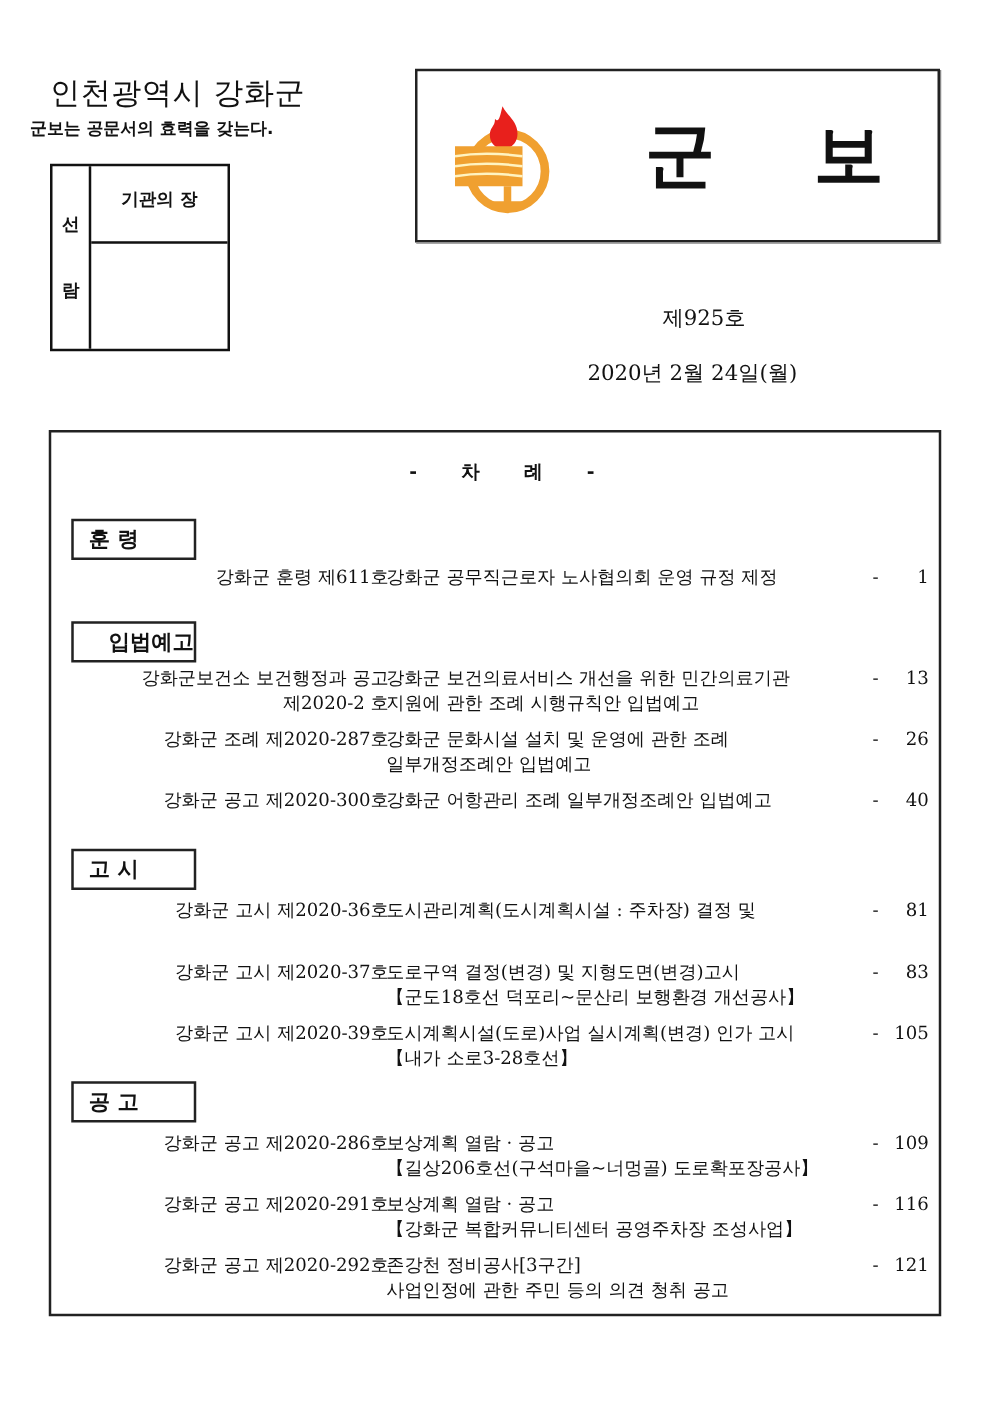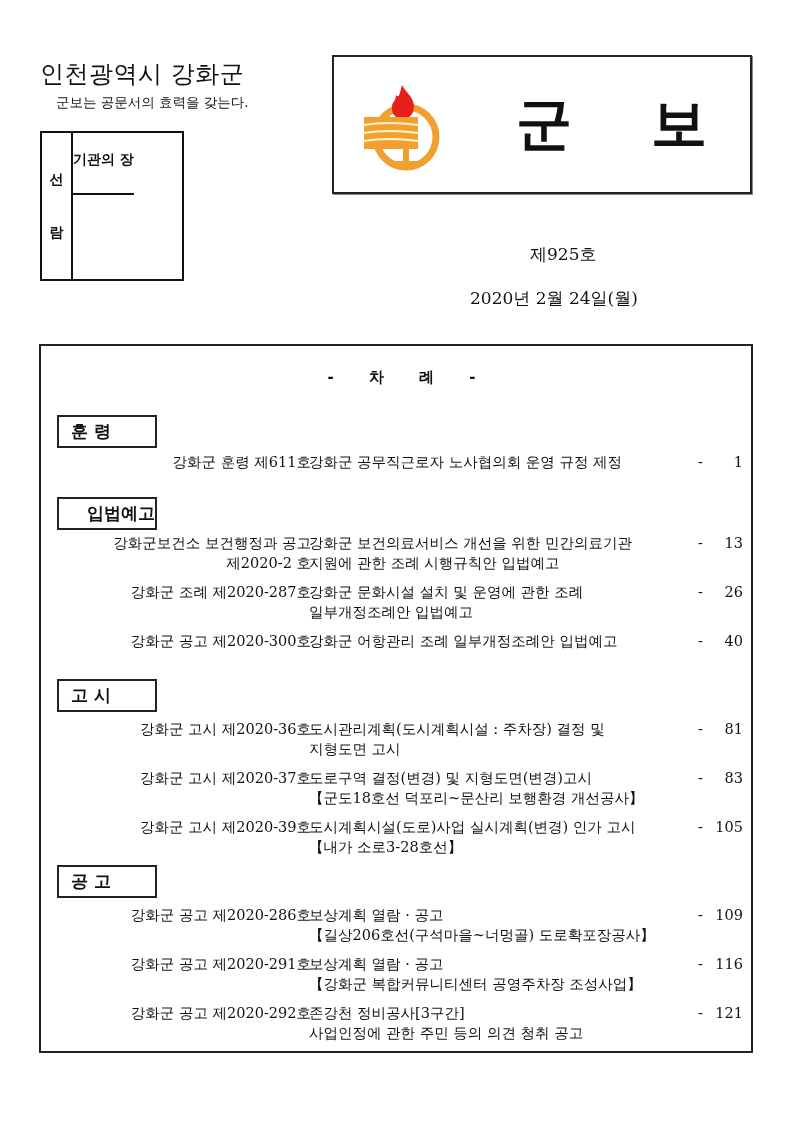--- a/index.html
+++ b/index.html
@@ -1,21 +1,21 @@
 <!DOCTYPE html>
 <html><head>
 <meta charset="utf-8">
 <style>
   * { box-sizing: border-box; margin: 0; padding: 0; }
   body { width: 793px; height: 1121px; background: #fff; position: relative; font-family: "DejaVu Serif", "Liberation Serif", serif; color: #111; overflow: hidden; }
   .org-title { position: absolute; left: 40px; top: 58px; font-family: "DejaVu Sans", sans-serif; font-weight: normal; font-size: 24px; letter-spacing: 0.5px; }
-  .org-sub { position: absolute; left: 56px; top: 94px; font-family: "DejaVu Sans", sans-serif; font-weight: normal; font-size: 13.5px; }
+  .org-sub { position: absolute; left: 24px; top: 94px; font-family: "DejaVu Sans", sans-serif; font-weight: bold; font-size: 13.5px; }
   .seonram { position: absolute; left: 40px; top: 131px; width: 144px; height: 150px; border: 2px solid #111; display: flex; }
   .seonram .side { width: 31px; border-right: 2px solid #111; display: flex; flex-direction: column; justify-content: space-around; align-items: center; font-family: "DejaVu Sans", sans-serif; font-weight: bold; font-size: 14px; padding: 20px 0; }
-  .seonram .body { flex: 1; display: flex; }
+  .seonram .body { flex: 1; display: flex; flex-direction: column; }
   .seonram .head { height: 62px; border-bottom: 2px solid #111; display: flex; align-items: center; justify-content: center; font-family: "DejaVu Sans", sans-serif; font-weight: bold; font-size: 14px; padding-bottom: 6px; }
   .masthead { position: absolute; left: 332px; top: 55px; width: 420px; height: 139px; border: 2px solid #222; box-shadow: 1px 1px 0 #888; }
   .logo { position: absolute; left: 24px; top: 22px; width: 90px; height: 96px; }
   .mast-title { position: absolute; top: 30px; font-family: "DejaVu Sans", sans-serif; font-weight: bold; font-size: 56px; }
   .mast-t1 { left: 182px; }
   .mast-t2 { left: 317px; }
   .issue-no { position: absolute; left: 530px; top: 243px; font-size: 17px; }
   .issue-date { position: absolute; left: 470px; top: 287px; font-size: 17px; }
   .toc { position: absolute; left: 39px; top: 344px; width: 714px; height: 709px; border: 2px solid #222; }
   .toc-title { position: absolute; left: 11px; right: 0; top: 22px; text-align: center; font-family: "DejaVu Sans", sans-serif; font-weight: bold; font-size: 15px; word-spacing: 30px; }
@@ -118,21 +118,20 @@
 
   <div class="sec-head spaced" style="top:333px;">
     <span>고 시</span>
   </div>
   <div class="entry" style="top:373px;">
     <div class="src">
         <div>강화군 고시 제2020-36호</div>
       </div>
     <div class="ttl">
         <div>도시관리계획(도시계획시설 : 주차장) 결정 및</div>
-        <div>지형도면 고시</div>
       </div>
     <div class="dash">-</div>
     <div class="pg">81</div>
   </div>
   <div class="entry" style="top:422px;">
     <div class="src">
         <div>강화군 고시 제2020-37호</div>
       </div>
     <div class="ttl">
         <div>도로구역 결정(변경) 및 지형도면(변경)고시</div>

